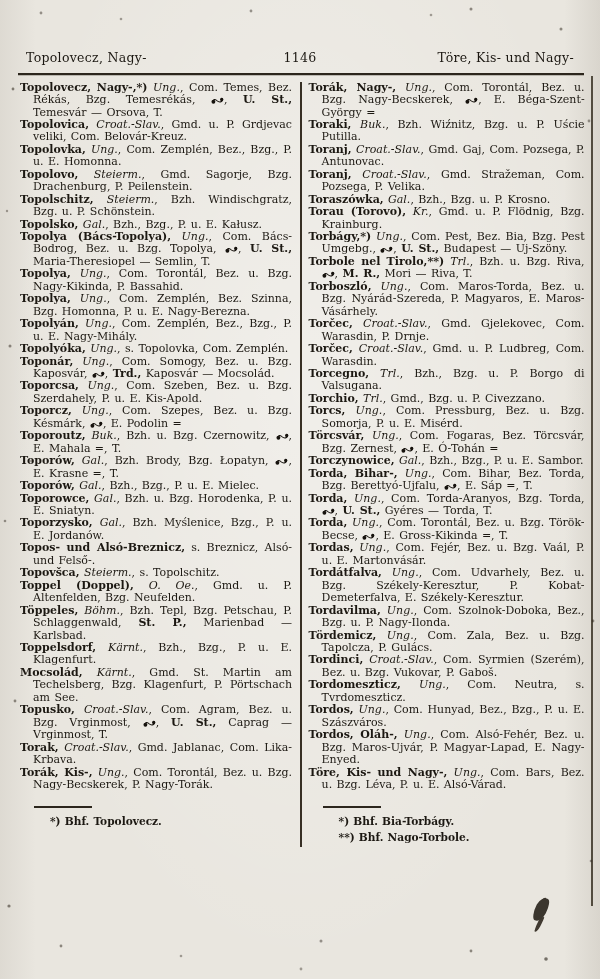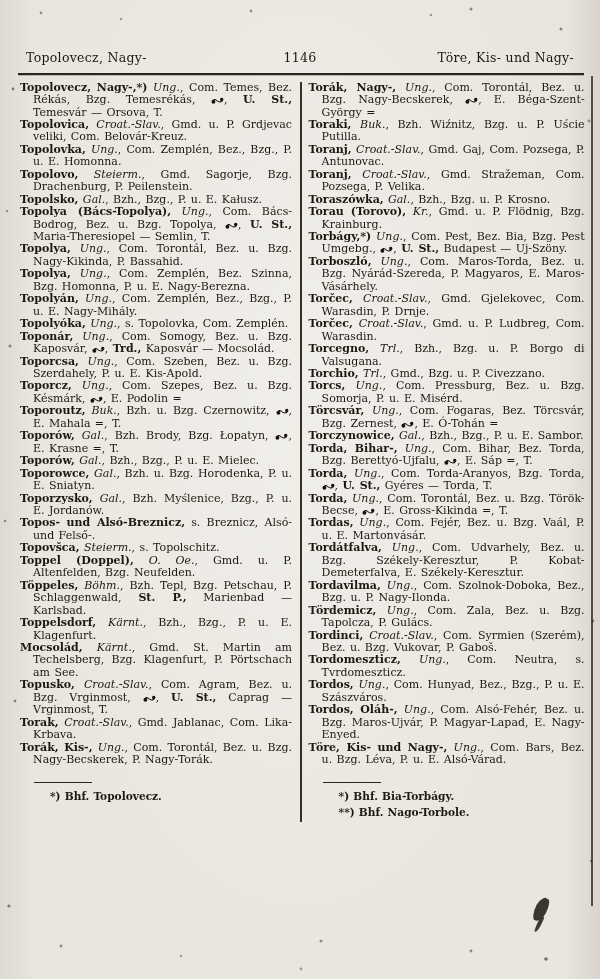--- a/index.html
+++ b/index.html
@@ -83,20 +83,21 @@
         <p class="entry"><span class="b">Topolovecz, Nagy-,*)</span><span class="i"> Ung.</span><span class="n">, Com. Temes, Bez. Rékás, Bzg. Temesrékás, </span><span class="ph"><svg width="13" height="9" viewBox="0 0 14 9">
               <g fill="#16120d">
                 <circle cx="2.6" cy="5.8" r="2.1"></circle>
                 <circle cx="11.5" cy="3.4" r="1.8"></circle>
                 <path d="M2 4.4 C2.8 2.4 4.6 2.4 6 3.6 C7.4 4.8 8.8 5.9 10.4 5.3 C11.8 4.8 12 3.2 11 2.5 L11.8 1.6 C13.6 2.7 13.2 5.7 10.9 6.5 C8.8 7.2 6.9 5.9 5.4 4.6 C4.4 3.8 3.3 3.7 2.9 4.8 Z"></path>
               </g>
             </svg></span><span class="n">, </span><span class="b">U. St.,</span><span class="n"> Temesvár — Orsova, T.</span></p>
         <p class="entry"><span class="b">Topolovica,</span><span class="i"> Croat.-Slav.</span><span class="n">, Gmd. u. P. Grdjevac veliki, Com. Belovár-Kreuz.</span></p>
         <p class="entry"><span class="b">Topolovka,</span><span class="i"> Ung.</span><span class="n">, Com. Zemplén, Bez., Bzg., P. u. E. Homonna.</span></p>
         <p class="entry"><span class="b">Topolovo,</span><span class="i"> Steierm.</span><span class="n">, Gmd. Sagorje, Bzg. Drachenburg, P. Peilenstein.</span></p>
+        <p class="entry"><span class="b">Topolschitz,</span><span class="i"> Steierm.</span><span class="n">, Bzh. Windischgratz, Bzg. u. P. Schönstein.</span></p>
         <p class="entry"><span class="b">Topolsko,</span><span class="i"> Gal.</span><span class="n">, Bzh., Bzg., P. u. E. Kałusz.</span></p>
         <p class="entry"><span class="b">Topolya (Bács-Topolya),</span><span class="i"> Ung.</span><span class="n">, Com. Bács-Bodrog, Bez. u. Bzg. Topolya, </span><span class="ph"><svg width="13" height="9" viewBox="0 0 14 9">
               <g fill="#16120d">
                 <circle cx="2.6" cy="5.8" r="2.1"></circle>
                 <circle cx="11.5" cy="3.4" r="1.8"></circle>
                 <path d="M2 4.4 C2.8 2.4 4.6 2.4 6 3.6 C7.4 4.8 8.8 5.9 10.4 5.3 C11.8 4.8 12 3.2 11 2.5 L11.8 1.6 C13.6 2.7 13.2 5.7 10.9 6.5 C8.8 7.2 6.9 5.9 5.4 4.6 C4.4 3.8 3.3 3.7 2.9 4.8 Z"></path>
               </g>
             </svg></span><span class="n">, </span><span class="b">U. St.,</span><span class="n"> Maria-Theresiopel — Semlin, T.</span></p>
         <p class="entry"><span class="b">Topolya,</span><span class="i"> Ung.</span><span class="n">, Com. Torontál, Bez. u. Bzg. Nagy-Kikinda, P. Bassahid.</span></p>
         <p class="entry"><span class="b">Topolya,</span><span class="i"> Ung.</span><span class="n">, Com. Zemplén, Bez. Szinna, Bzg. Homonna, P. u. E. Nagy-Berezna.</span></p>
@@ -166,20 +167,27 @@
         <p class="entry"><span class="b">Toranj,</span><span class="i"> Croat.-Slav.</span><span class="n">, Gmd. Stražeman, Com. Pozsega, P. Velika.</span></p>
         <p class="entry"><span class="b">Toraszówka,</span><span class="i"> Gal.</span><span class="n">, Bzh., Bzg. u. P. Krosno.</span></p>
         <p class="entry"><span class="b">Torau (Torovo),</span><span class="i"> Kr.</span><span class="n">, Gmd. u. P. Flödnig, Bzg. Krainburg.</span></p>
         <p class="entry"><span class="b">Torbágy,*)</span><span class="i"> Ung.</span><span class="n">, Com. Pest, Bez. Bia, Bzg. Pest Umgebg., </span><span class="ph"><svg width="13" height="9" viewBox="0 0 14 9">
               <g fill="#16120d">
                 <circle cx="2.6" cy="5.8" r="2.1"></circle>
                 <circle cx="11.5" cy="3.4" r="1.8"></circle>
                 <path d="M2 4.4 C2.8 2.4 4.6 2.4 6 3.6 C7.4 4.8 8.8 5.9 10.4 5.3 C11.8 4.8 12 3.2 11 2.5 L11.8 1.6 C13.6 2.7 13.2 5.7 10.9 6.5 C8.8 7.2 6.9 5.9 5.4 4.6 C4.4 3.8 3.3 3.7 2.9 4.8 Z"></path>
               </g>
             </svg></span><span class="n">, </span><span class="b">U. St.,</span><span class="n"> Budapest — Uj-Szöny.</span></p>
+        <p class="entry"><span class="b">Torbole nel Tirolo,**)</span><span class="i"> Trl.</span><span class="n">, Bzh. u. Bzg. Riva, </span><span class="ph"><svg width="13" height="9" viewBox="0 0 14 9">
+              <g fill="#16120d">
+                <circle cx="2.6" cy="5.8" r="2.1"></circle>
+                <circle cx="11.5" cy="3.4" r="1.8"></circle>
+                <path d="M2 4.4 C2.8 2.4 4.6 2.4 6 3.6 C7.4 4.8 8.8 5.9 10.4 5.3 C11.8 4.8 12 3.2 11 2.5 L11.8 1.6 C13.6 2.7 13.2 5.7 10.9 6.5 C8.8 7.2 6.9 5.9 5.4 4.6 C4.4 3.8 3.3 3.7 2.9 4.8 Z"></path>
+              </g>
+            </svg></span><span class="n">, </span><span class="b">M. R.,</span><span class="n"> Mori — Riva, T.</span></p>
         <p class="entry"><span class="b">Torboszló,</span><span class="i"> Ung.</span><span class="n">, Com. Maros-Torda, Bez. u. Bzg. Nyárád-Szereda, P. Magyaros, E. Maros-Vásárhely.</span></p>
         <p class="entry"><span class="b">Torčec,</span><span class="i"> Croat.-Slav.</span><span class="n">, Gmd. Gjelekovec, Com. Warasdin, P. Drnje.</span></p>
         <p class="entry"><span class="b">Torčec,</span><span class="i"> Croat.-Slav.</span><span class="n">, Gmd. u. P. Ludbreg, Com. Warasdin.</span></p>
         <p class="entry"><span class="b">Torcegno,</span><span class="i"> Trl.</span><span class="n">, Bzh., Bzg. u. P. Borgo di Valsugana.</span></p>
         <p class="entry"><span class="b">Torchio,</span><span class="i"> Trl.</span><span class="n">, Gmd., Bzg. u. P. Civezzano.</span></p>
         <p class="entry"><span class="b">Torcs,</span><span class="i"> Ung.</span><span class="n">, Com. Pressburg, Bez. u. Bzg. Somorja, P. u. E. Misérd.</span></p>
         <p class="entry"><span class="b">Törcsvár,</span><span class="i"> Ung.</span><span class="n">, Com. Fogaras, Bez. Törcsvár, Bzg. Zernest, </span><span class="ph"><svg width="13" height="9" viewBox="0 0 14 9">
               <g fill="#16120d">
                 <circle cx="2.6" cy="5.8" r="2.1"></circle>
                 <circle cx="11.5" cy="3.4" r="1.8"></circle>

